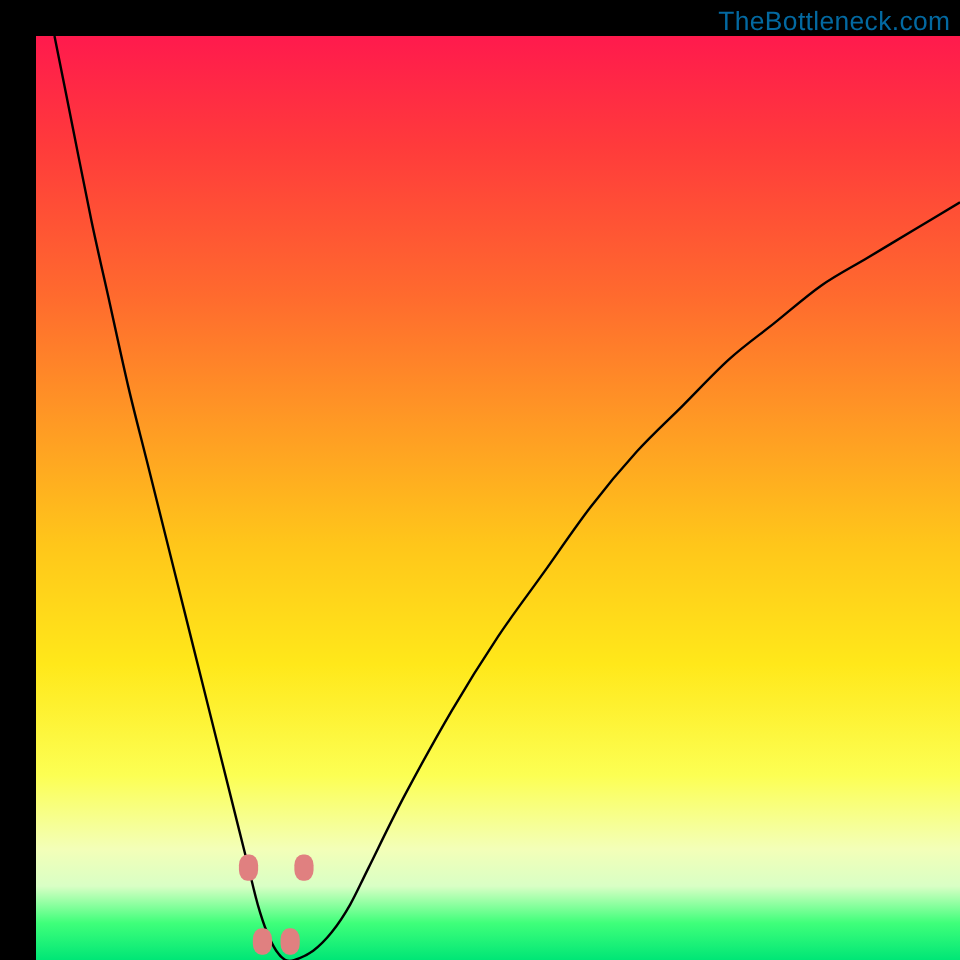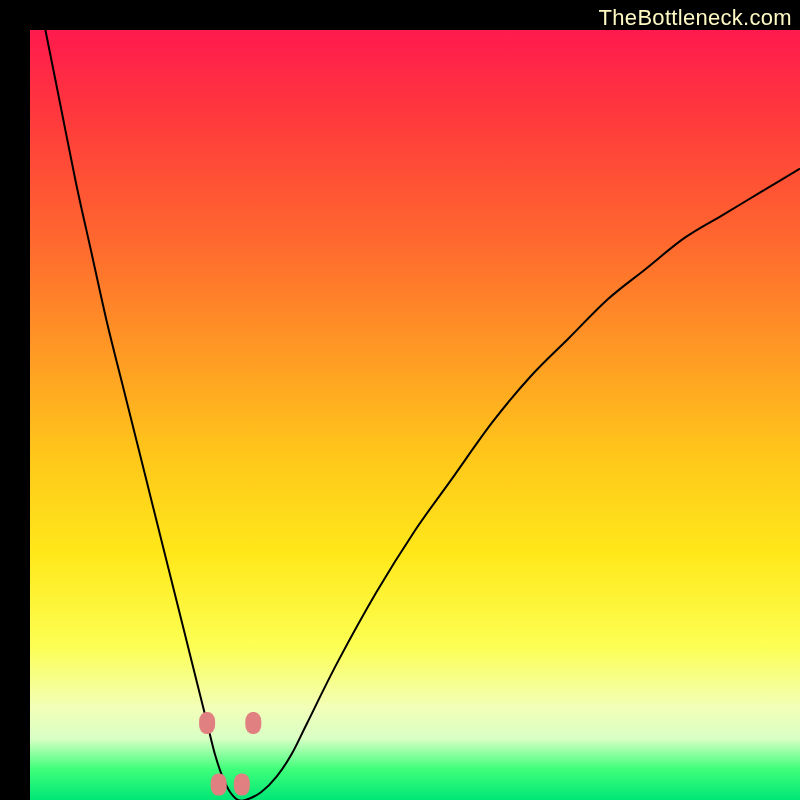--- a/index.html
+++ b/index.html
@@ -30,21 +30,21 @@
       #f3ffb8 88%,
       #d9ffc5 92%,
       #3fff7a 96%,
       #00e676 100%
     );
   }
   .watermark {
     position: absolute;
     top: 5px;
     right: 8px;
-    color: #fef9c3;
+    color: #0369a1;
     font-size: 22px;
     font-weight: 400;
     letter-spacing: 0.3px;
     z-index: 5;
   }
   .curve-svg {
     position: absolute;
     left: 30px;
     top: 30px;
     width: 770px;

